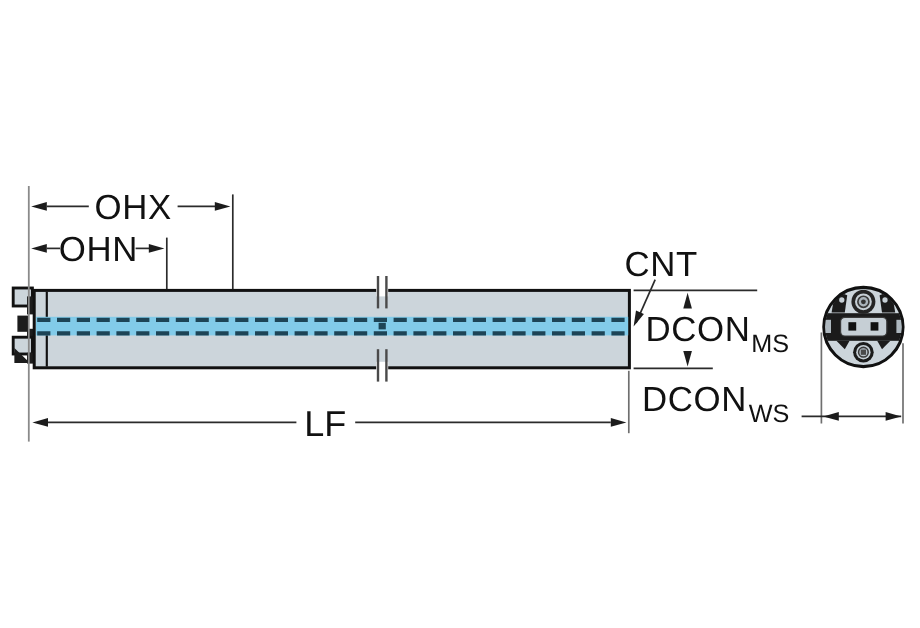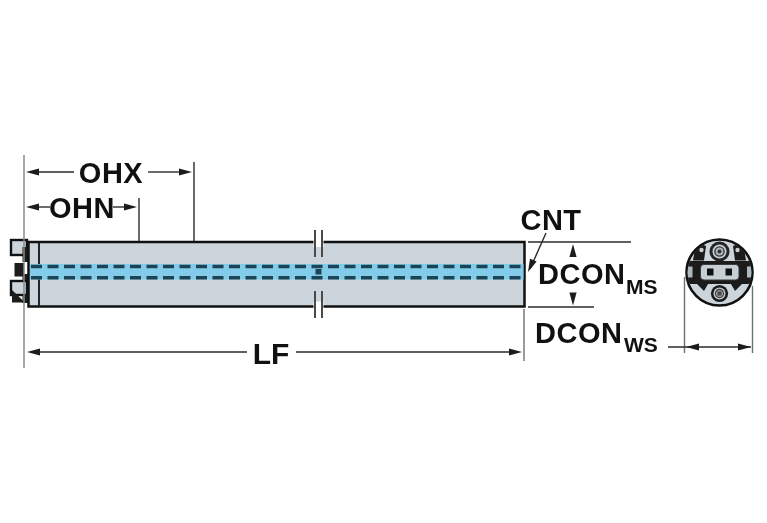--- a/index.html
+++ b/index.html
@@ -1,17 +1,17 @@
 <!DOCTYPE html>
 <html><head>
 <meta charset="utf-8">
 <style>
   html,body{margin:0;padding:0;background:#fff;}
   .stage{position:relative;width:767px;height:523px;background:#fff;overflow:hidden;
-         font-family:"Liberation Sans",sans-serif;font-weight:bold;}
+         font-family:"Liberation Sans",sans-serif;}
   svg{position:absolute;left:0;top:0;}
   text{font-family:"Liberation Sans",sans-serif;fill:#111;}
   .lbl{font-size:29px;letter-spacing:.5px;}
   .lbl-sub{font-size:21px;}
   .lbl-lf{font-size:30px;}
   .dim{stroke:#2b2b2b;stroke-width:1.4;fill:none;}
   .ext{stroke:#6f6f6f;stroke-width:1.4;fill:none;}
   .arw{fill:#1c1c1c;stroke:none;}
 </style>
 </head>

